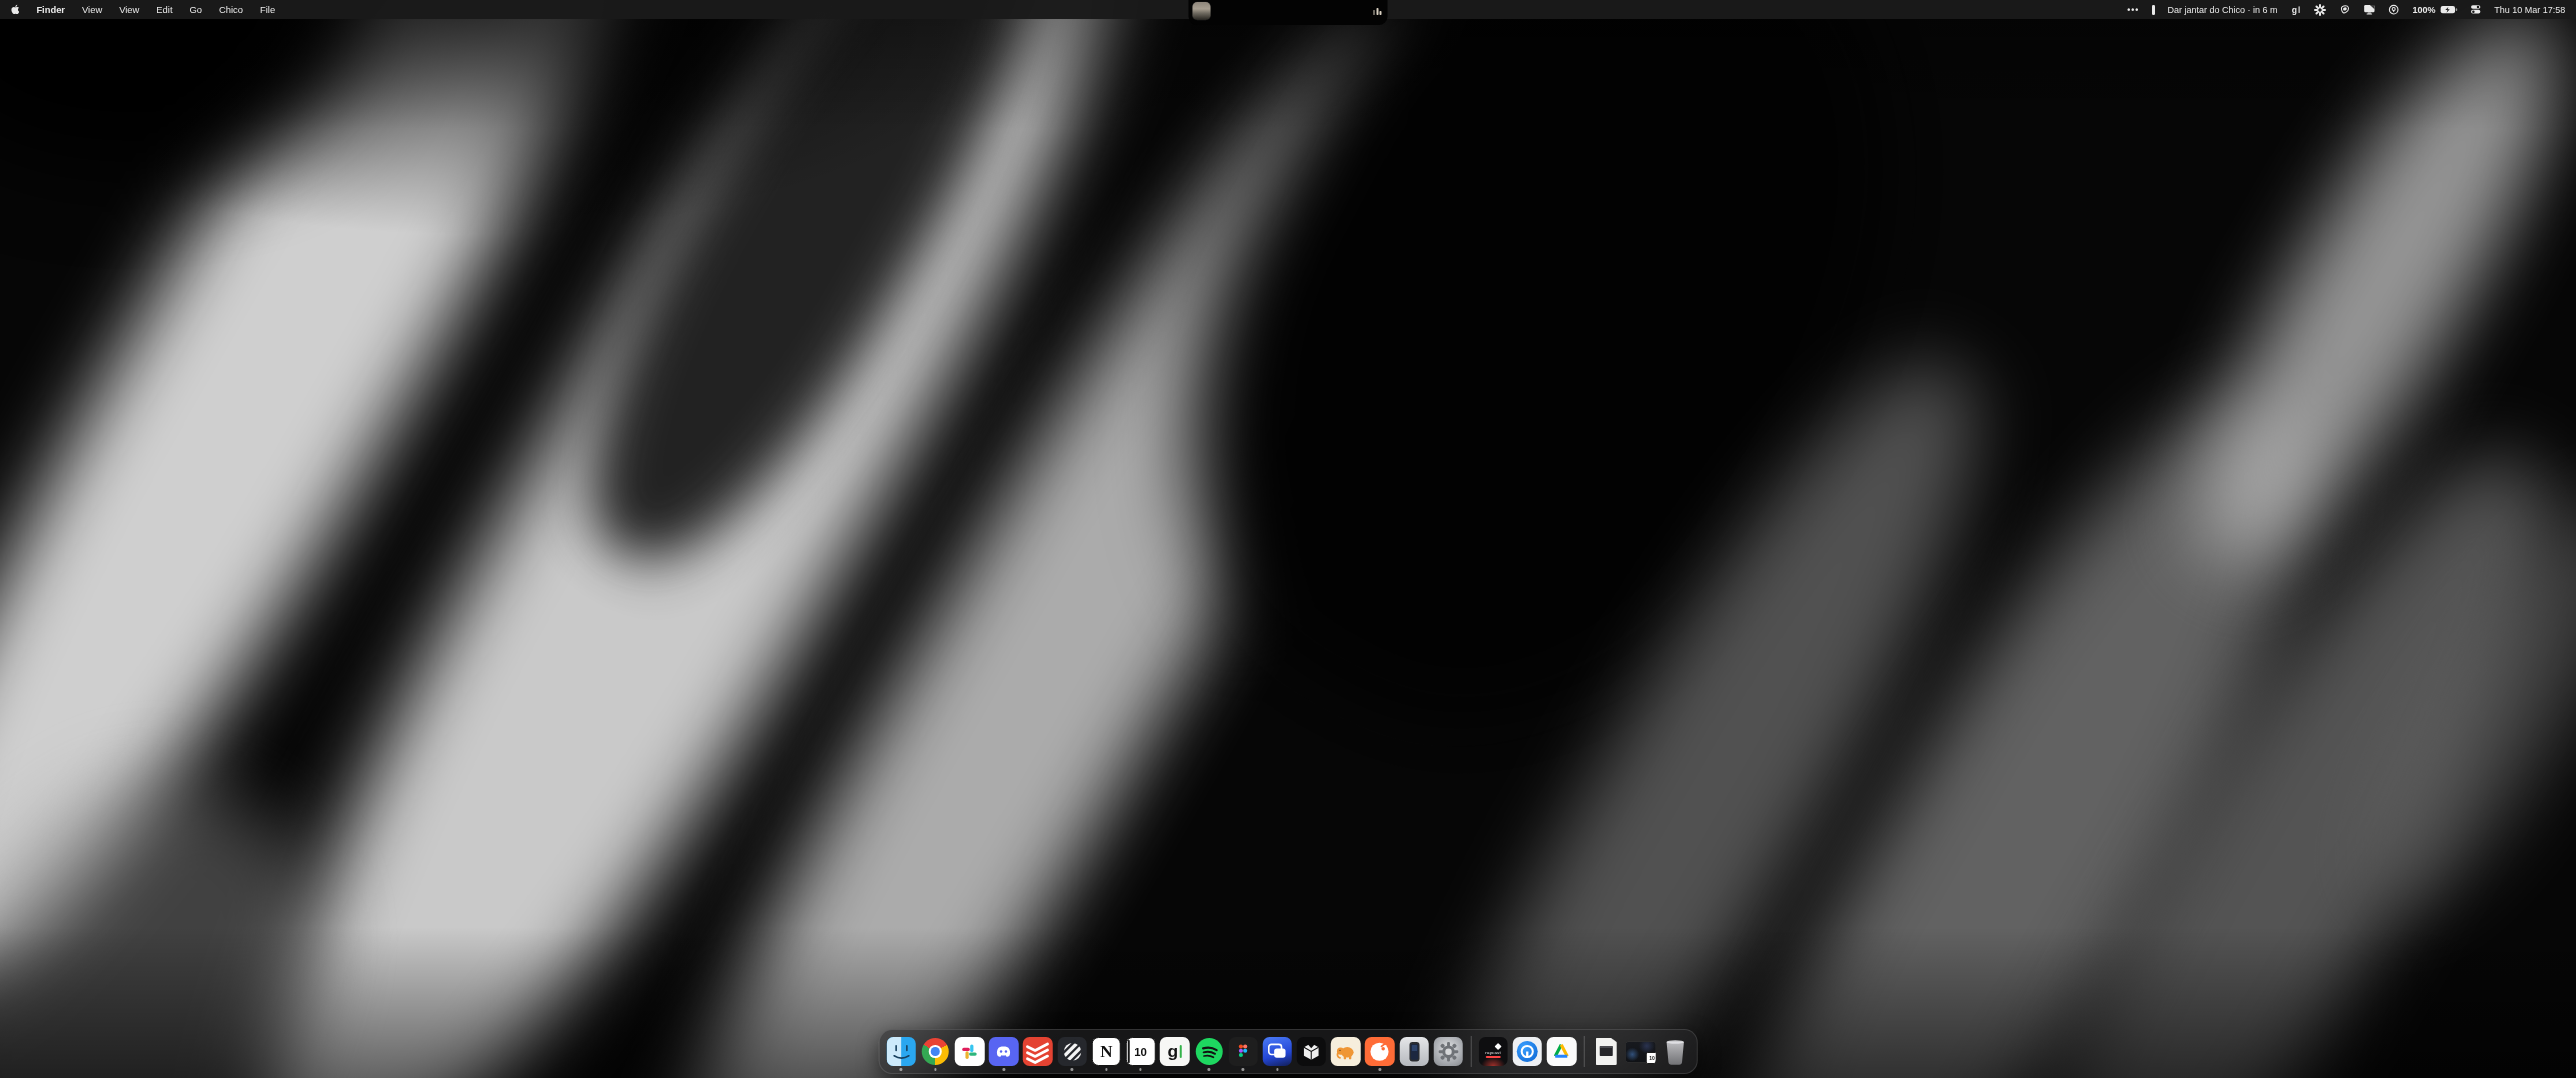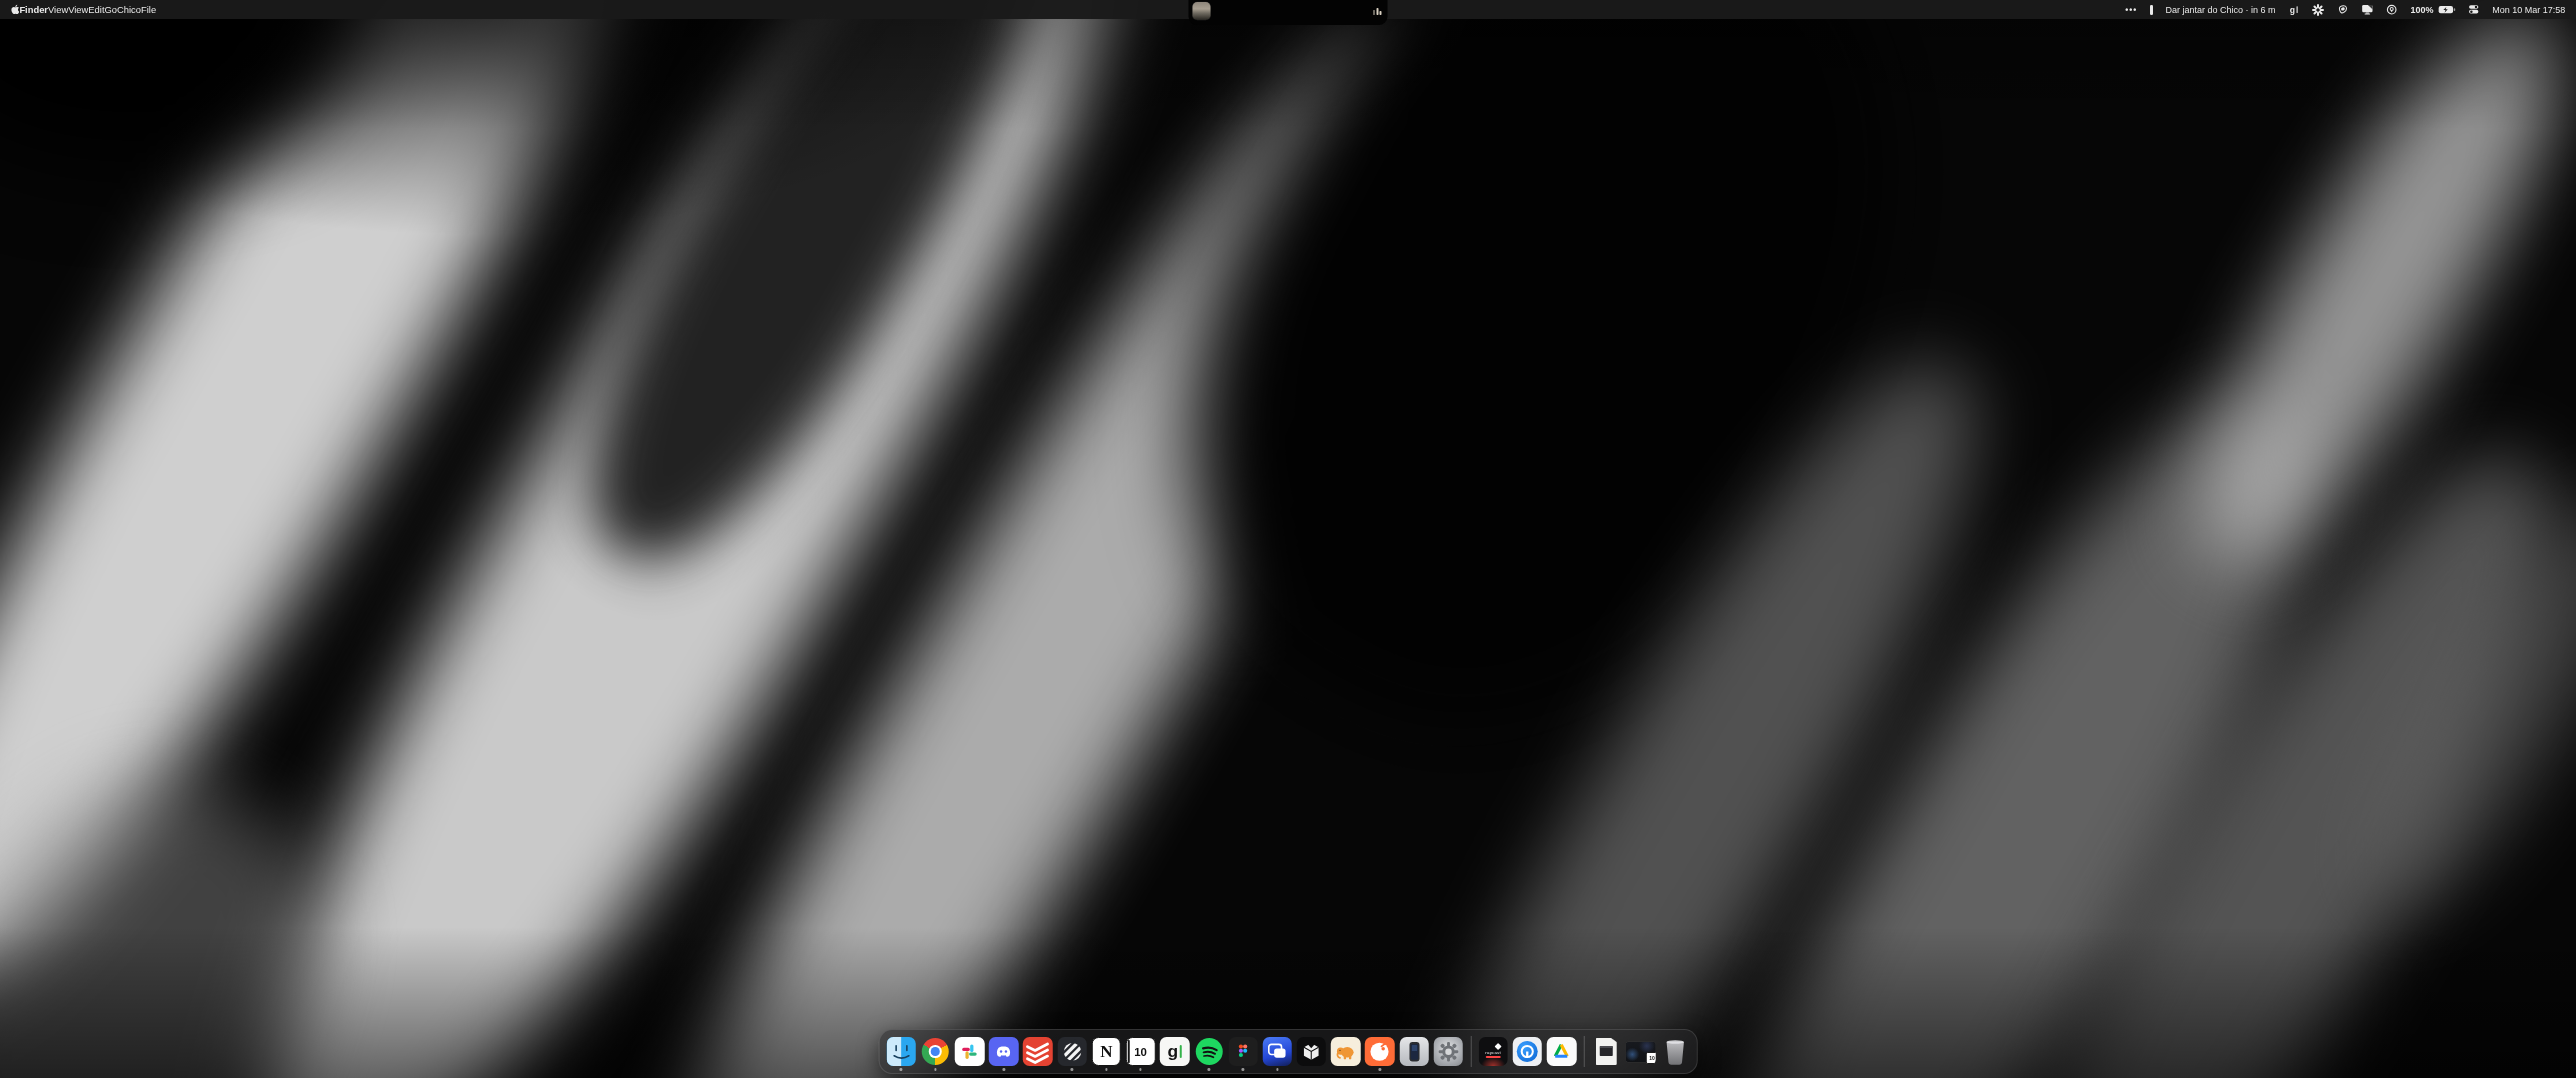--- a/index.html
+++ b/index.html
@@ -23,21 +23,21 @@
   .s-r5{left:2442px;top:470px;width:134px;height:470px;background:#6f6f6f;transform:rotate(32deg);opacity:.45;}
   .wall-vignette{position:absolute;inset:0;background:
      radial-gradient(ellipse 805px 335px at 18% 0%, rgba(0,0,0,.75), transparent 70%),
      linear-gradient(180deg, rgba(0,0,0,.35) 0%, transparent 12%),
      linear-gradient(0deg, rgba(0,0,0,.5) 0%, transparent 14%);}
 
   
   .menu-bar{position:absolute;top:0;left:0;right:0;height:19px;background:rgba(26,26,26,.97);
     display:flex;align-items:center;justify-content:space-between;padding:0 10.7px;box-sizing:border-box;
     color:#e9e9e9;font-size:9.4px;z-index:50;}
-  .mb-left{display:flex;align-items:center;}
+  .mb-left{display:flex;align-items:center;gap:17px;}
   .mb-item{white-space:nowrap;cursor:default;}
   .mb-app{font-weight:700;}
   .apple{display:flex;align-items:center;}
   .mb-right{display:flex;align-items:center;gap:12.7px;font-size:9px;}
   .mb-ico{display:flex;align-items:center;justify-content:center;}
   .sep-bar{width:2.7px;height:10px;border-radius:1.3px;background:#e9e9e9;}
   .overflow-dots{letter-spacing:1px;font-weight:700;font-size:8.7px;}
   .batt-wrap{display:flex;align-items:center;gap:4px;font-weight:bold;}
 
   
@@ -213,21 +213,21 @@
 
       <span class="mb-ico">
         <svg width="11.4" height="10.7" viewBox="0 0 22 20">
             <rect x="2" y="2" width="18" height="7" rx="3.5" fill="#e9e9e9"></rect>
             <circle cx="15.5" cy="5.5" r="2.4" fill="#1a1a1a"></circle>
             <rect x="2" y="11" width="18" height="7" rx="3.5" fill="#e9e9e9"></rect>
             <circle cx="6.5" cy="14.5" r="2.4" fill="#1a1a1a"></circle>
           </svg>
       </span>
 
-      <span class="mb-item">Mon 10 Mar 17:58</span>
+      <span class="mb-item">Thu 10 Mar 17:58</span>
     </div>
   </div>
 
   <div class="notch">
     <div class="album-art"></div>
     <div class="visualizer">
       <span class="vbar"></span>
       <span class="vbar"></span>
       <span class="vbar"></span>
     </div>

